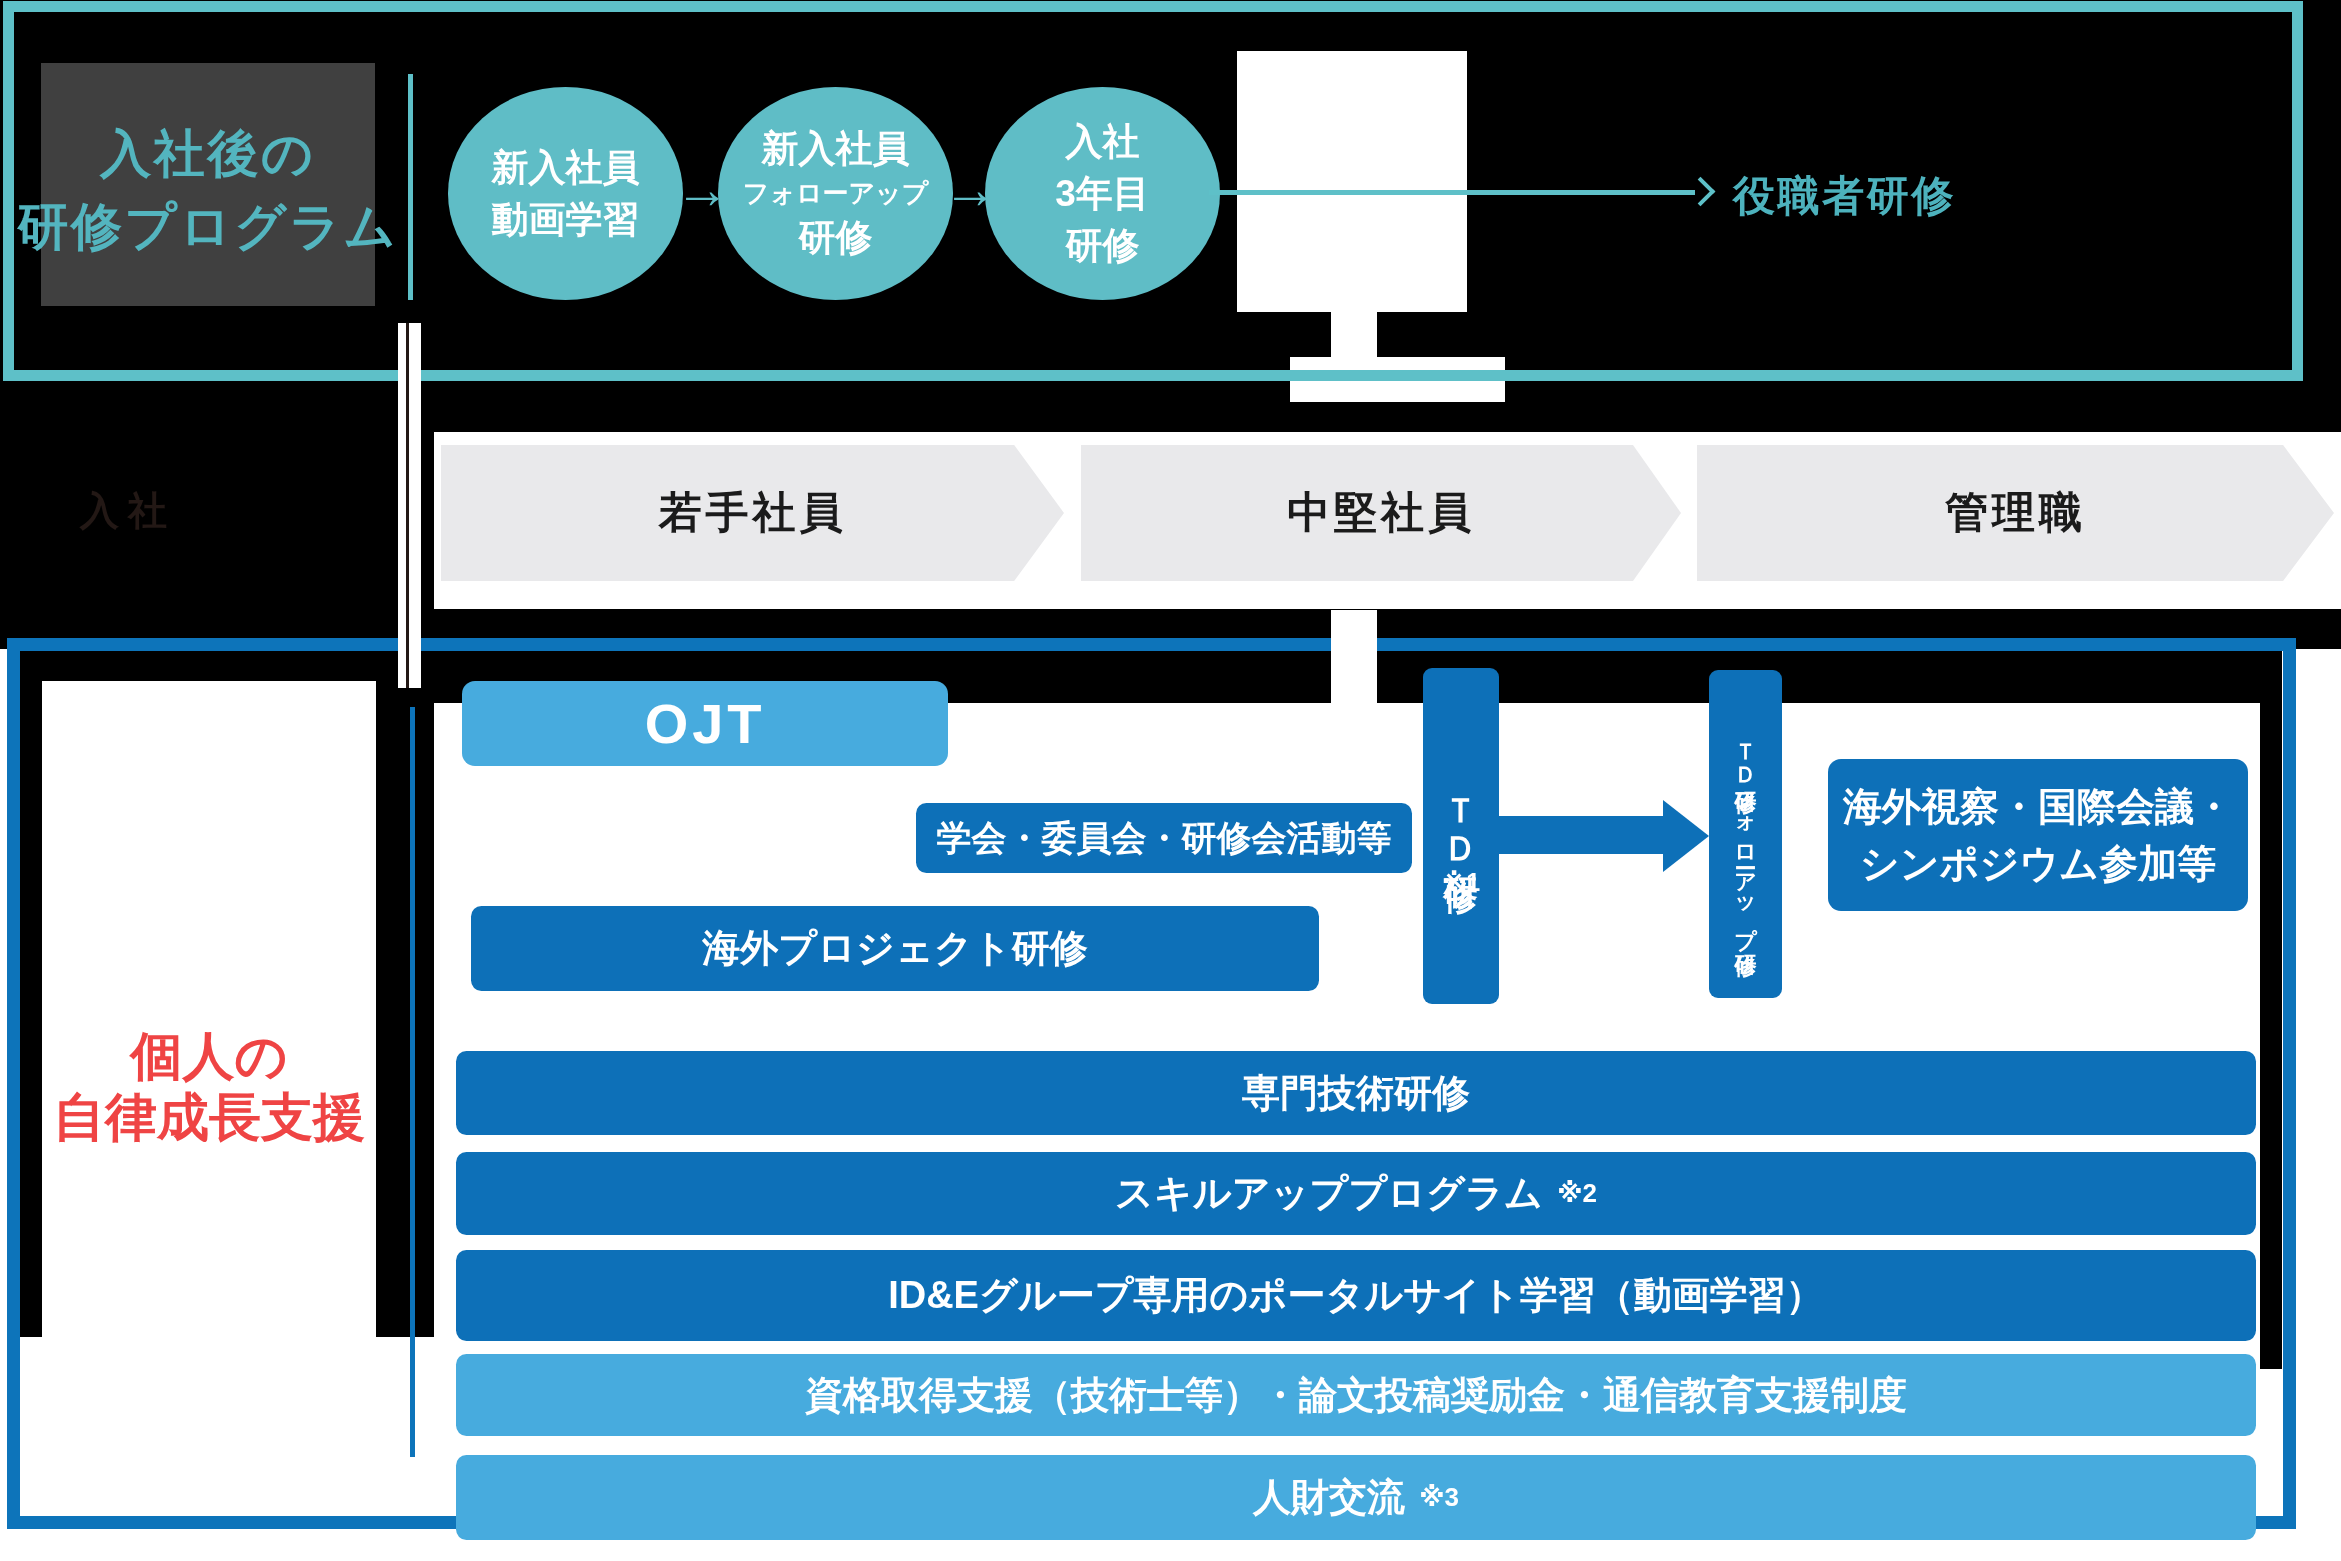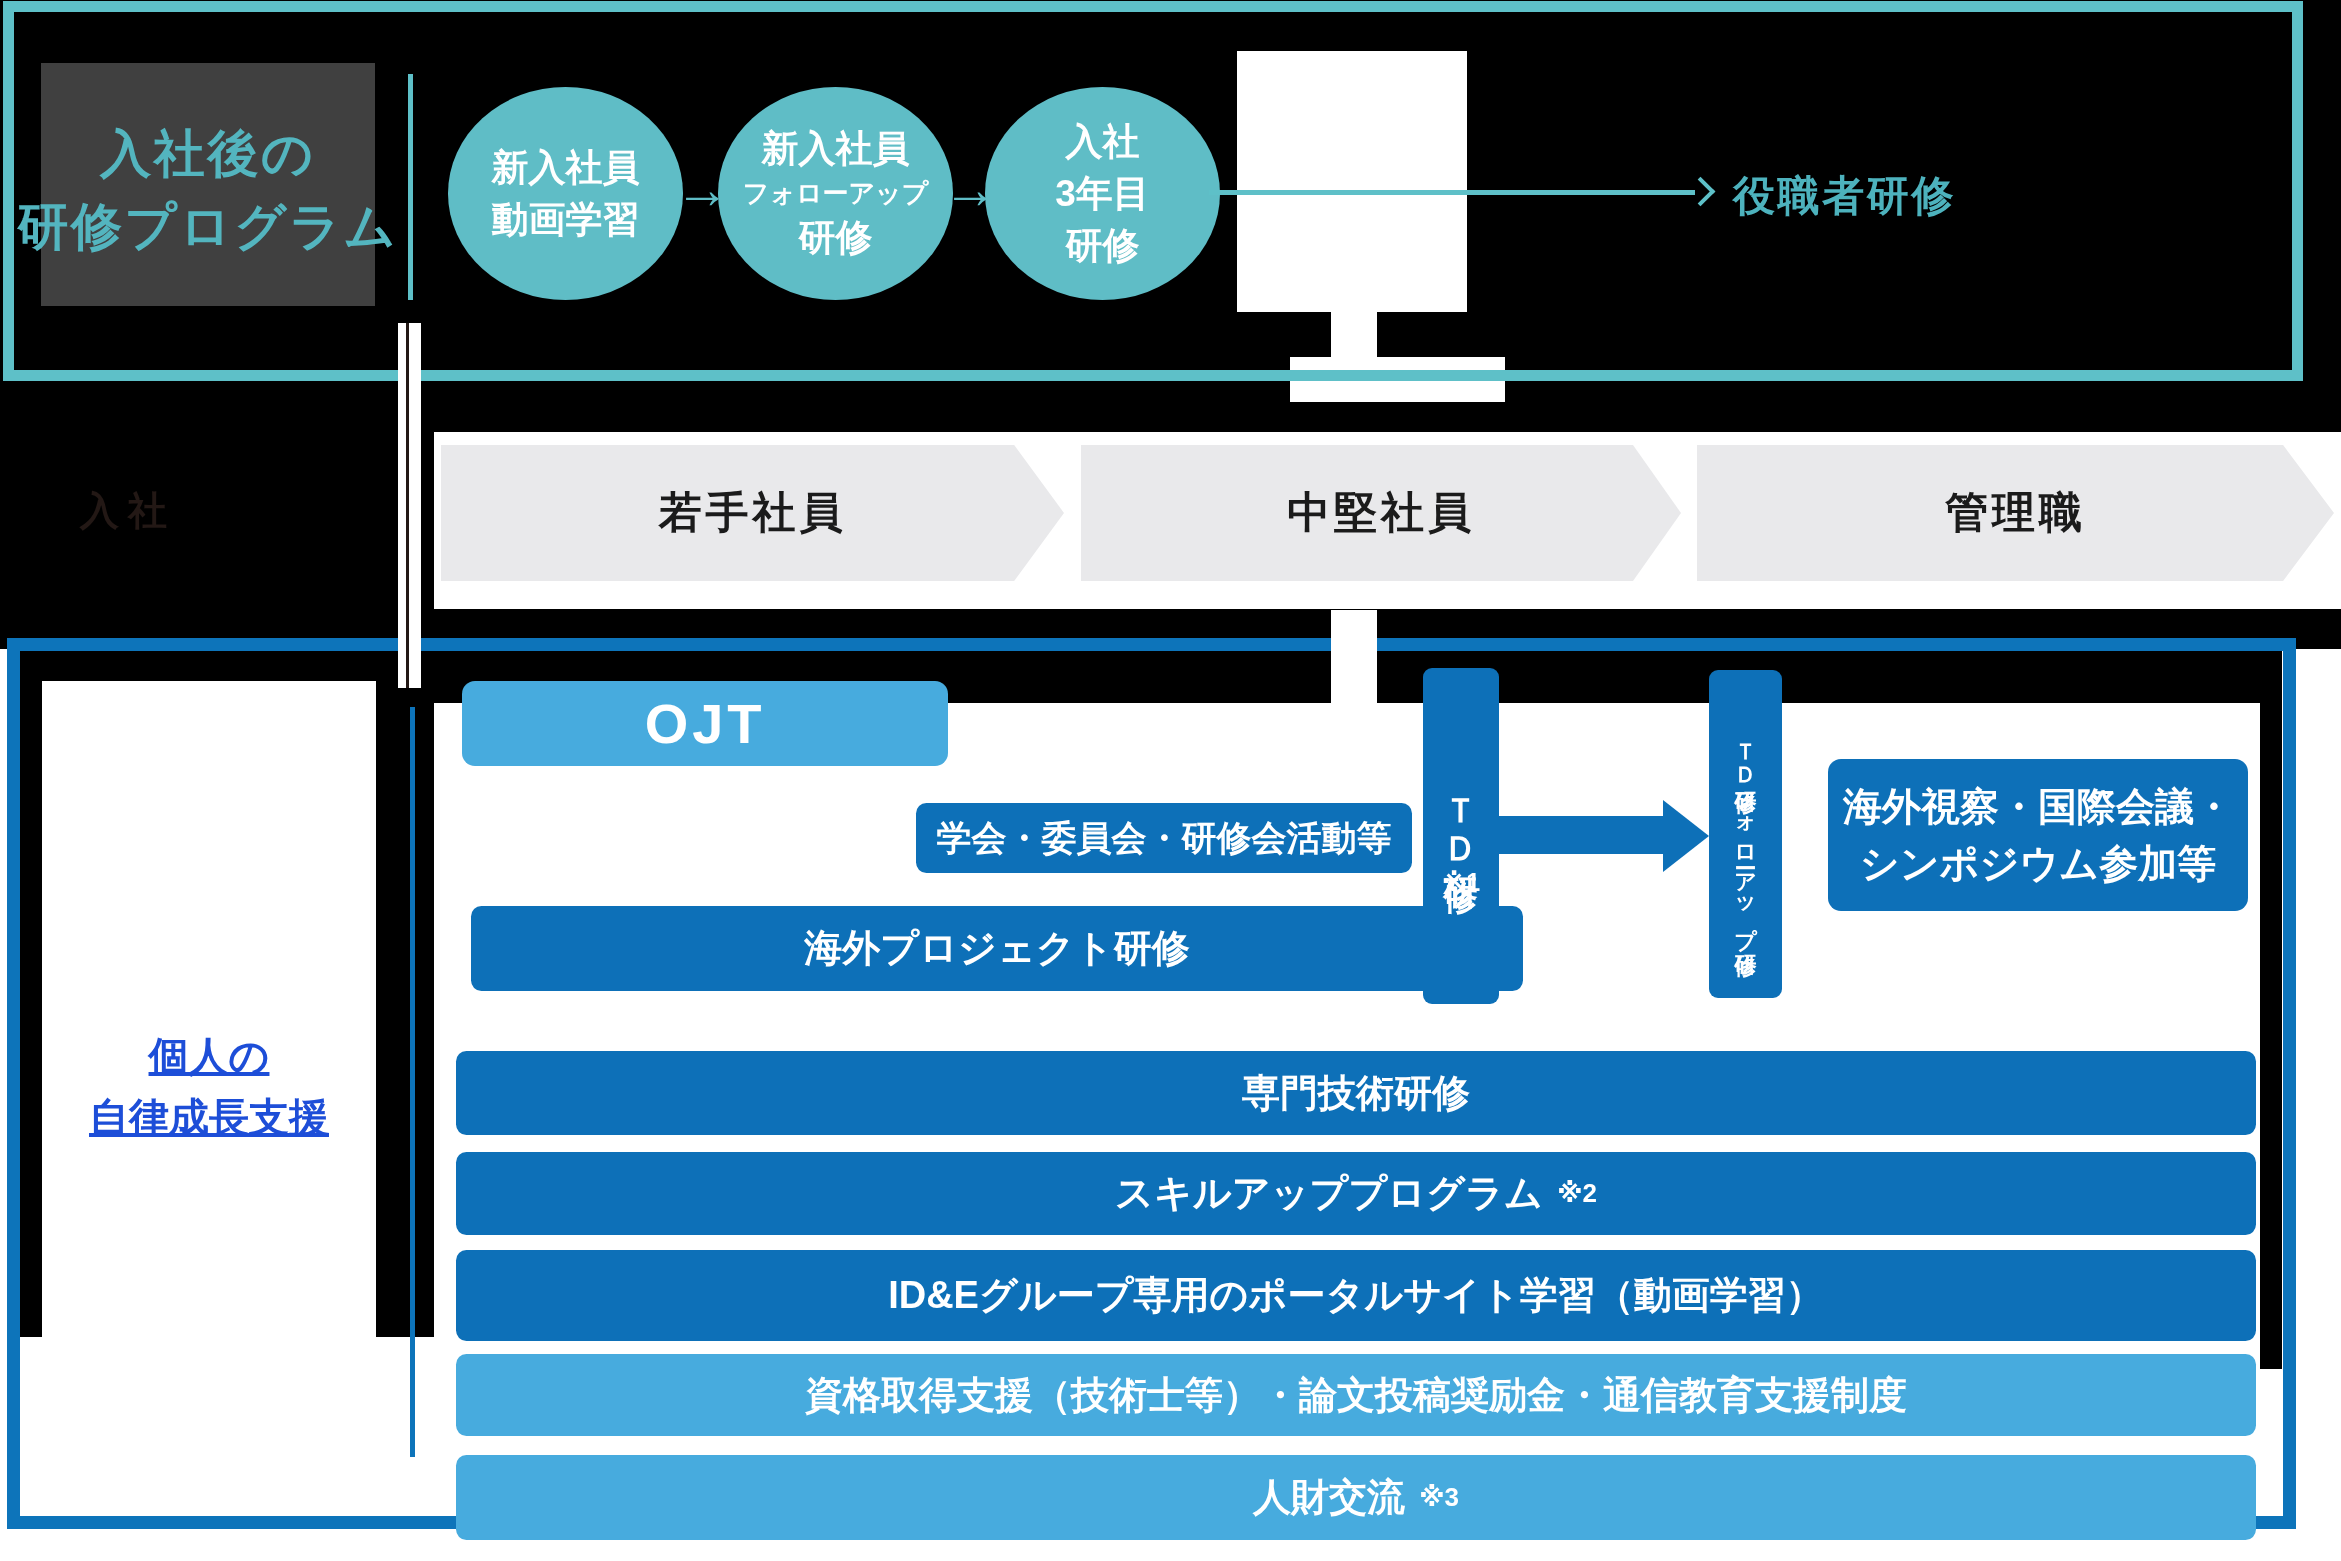--- a/index.html
+++ b/index.html
@@ -37,32 +37,32 @@
   .wbar-bot{left:1290px;top:381px;width:215px;height:21px;background:#ffffff;}
   
   .nyusha{left:80px;top:484px;font-size:39px;font-weight:bold;color:#231815;letter-spacing:9px;white-space:nowrap;}
   
   .blue-frame{left:6.5px;top:638px;width:2289px;height:891px;border:13px solid #0d74ba;box-sizing:border-box;background:#ffffff;}
   .black-top-strip{left:19.6px;top:651px;width:2262px;height:52px;background:#000000;}
   .black-left-strip{left:19.6px;top:703px;width:414px;height:634px;background:#000000;}
   .black-right-strip{left:2260px;top:703px;width:21.5px;height:666px;background:#000000;}
   .bottom-label-box{left:42px;top:681px;width:334px;height:656px;background:#ffffff;display:flex;flex-direction:column;
     align-items:center;justify-content:center;padding-top:156px;box-sizing:border-box;}
-  .bottom-label-box span{font-size:40px;line-height:61px;font-weight:bold;color:#1d4ed8;white-space:nowrap;text-decoration:underline;}
+  .bottom-label-box span{font-size:52px;line-height:61px;font-weight:bold;color:#ef4444;white-space:nowrap;}
   .stub-b{left:1331px;top:610px;width:46px;height:93px;background:#ffffff;}
   .dline-w1{left:398px;top:323px;width:7.8px;height:365px;background:#ffffff;}
   .dline-dark{left:406px;top:323px;width:3.9px;height:365px;background:#231815;}
   .dline-w2{left:409px;top:323px;width:11.7px;height:365px;background:#ffffff;}
   .blue-vline{left:410px;top:707px;width:4.6px;height:750px;background:#0d74ba;}
   
   .bluebox{background:#0d70b8;border-radius:10.4px;display:flex;align-items:center;justify-content:center;color:#ffffff;font-weight:bold;}
   .lightbox{background:#47abde;border-radius:10.4px;display:flex;align-items:center;justify-content:center;color:#ffffff;font-weight:bold;}
   .ojt{left:462px;top:681px;width:486px;height:85px;border-radius:13px;font-size:56px;letter-spacing:3.9px;}
   .gakkai{left:916px;top:803px;width:496px;height:70px;font-size:35px;}
-  .kaigaipj{left:471px;top:906px;width:1052px;height:85px;font-size:38px;}
+  .kaigaipj{left:471px;top:906px;width:848px;height:85px;font-size:38px;}
   .row{left:456px;width:1800px;font-size:38px;margin-top:42px;}
   .senmon{top:1009px;height:84px;}
   .skillup{top:1110px;height:83px;}
   .ide{top:1208px;height:91px;}
   .shikaku{top:1312px;height:82px;}
   .jinzai{top:1413px;height:85px;}
   .note{font-size:26px;font-weight:bold;margin-left:14.3px;}
   .tdbox{background:#0d70b8;border-radius:9px;display:flex;flex-direction:column;align-items:center;justify-content:center;
     color:#ffffff;font-weight:bold;}
   .td1{left:1423px;top:668px;width:76px;height:336px;}

